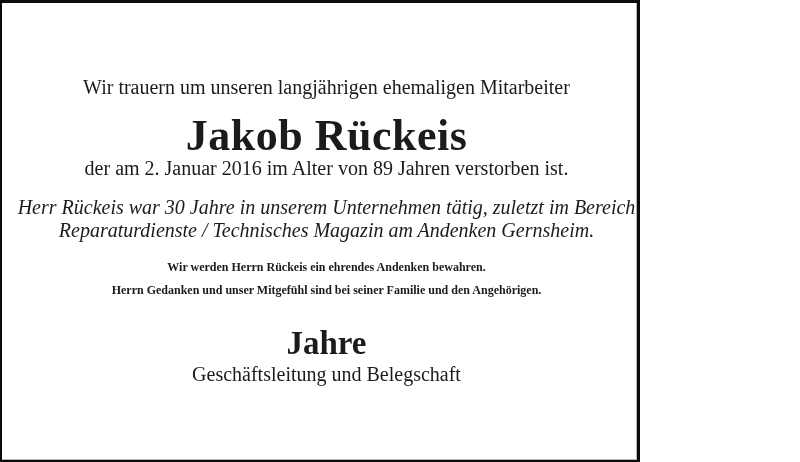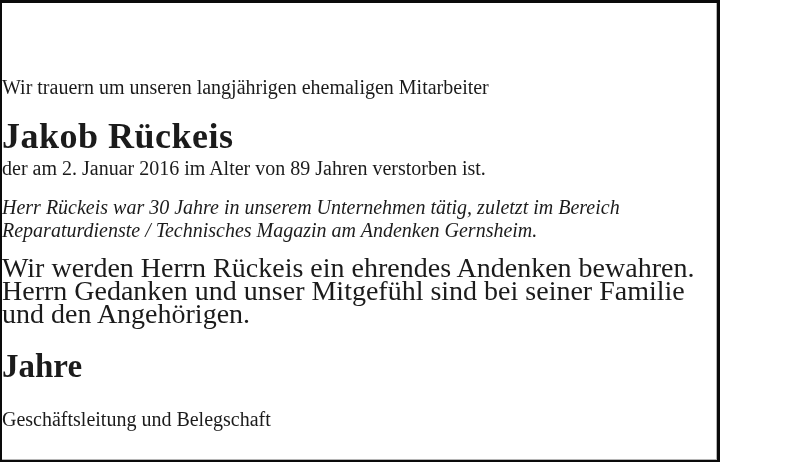--- a/index.html
+++ b/index.html
@@ -3,66 +3,69 @@
 <meta charset="utf-8">
 <style>
   html, body {
     margin: 0;
     padding: 0;
     background: #ffffff;
   }
   .notice-frame {
     position: relative;
     box-sizing: border-box;
-    width: 720px;
+    width: 640px;
     height: 462px;
     background: #ffffff;
     border-style: solid;
     border-color: #0a0a0a;
     border-width: 3px 3px 2px 2px;
     box-shadow: inset -1px -1px 0 #b5b5b5;
     font-family: "Liberation Serif", "DejaVu Serif", serif;
     color: #1b1b1b;
+    text-align: center;
     overflow: hidden;
+    padding-left: 14px;
   }
   .intro-line {
     margin-top: 72px;
     font-size: 20px;
     line-height: 24px;
   }
   .deceased-name {
     margin: 16px 0 0 0;
-    font-size: 36px;
+    font-size: 44px;
     line-height: 42px;
     font-weight: bold;
     letter-spacing: 0.5px;
   }
   .death-line {
     font-size: 20px;
     line-height: 23px;
   }
   .career-paragraph {
     margin-top: 16px;
     font-size: 20px;
     line-height: 23px;
     font-style: italic;
   }
   .remembrance-paragraph {
     margin-top: 14px;
-    font-size: 28px;
+    font-size: 12px;
     line-height: 23px;
+    font-weight: bold;
   }
   .company-name {
     margin: 22px 0 0 0;
     font-size: 33px;
     line-height: 38px;
     font-weight: bold;
   }
   .signature-line {
-    margin-top: 23px;
+    margin-top: 1px;
     font-size: 20px;
     line-height: 23px;
   }
 </style>
 </head>
 <body>
 
 <div class="notice-frame">
   <div class="intro-line">Wir trauern um unseren langjährigen ehemaligen Mitarbeiter</div>
 

